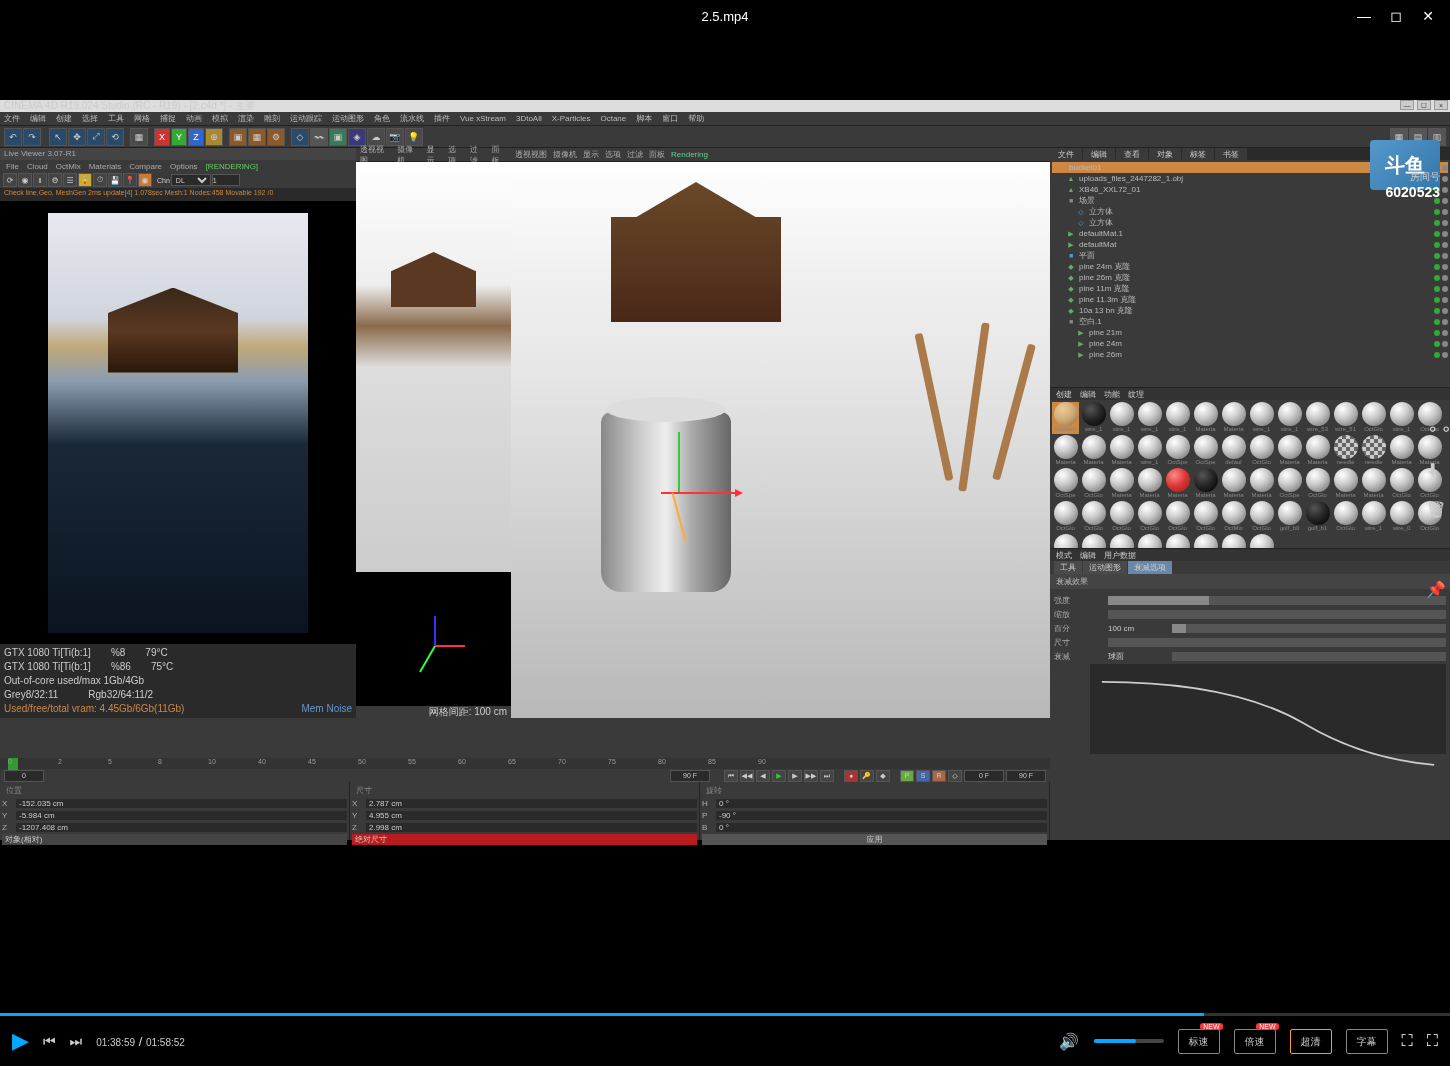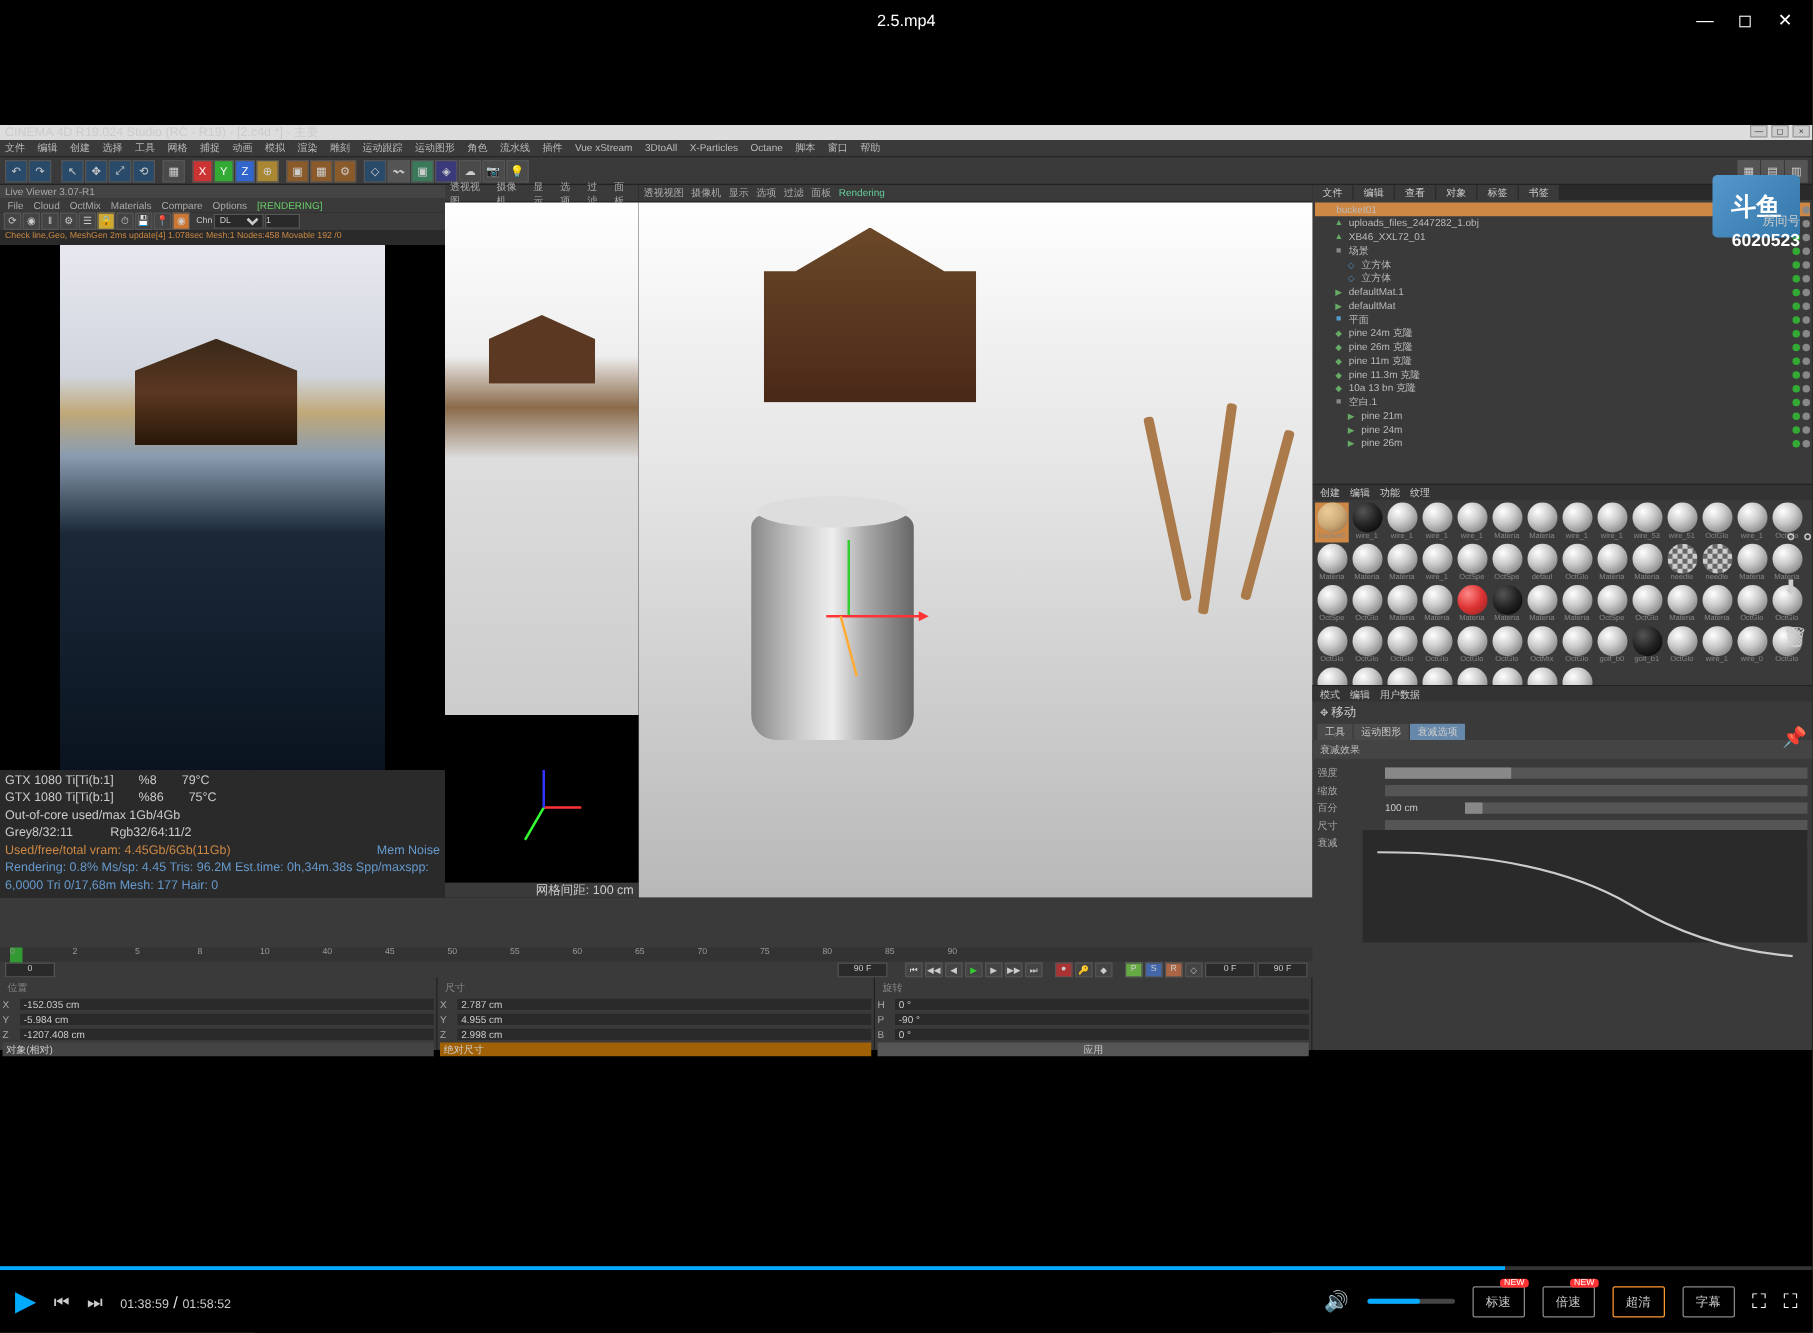--- a/index.html
+++ b/index.html
@@ -252,21 +252,20 @@
           </div>
         <div>Out-of-core used/max 1Gb/4Gb</div>
         <div style="display:flex;gap:30px">
             <span>Grey8/32:11</span>
             <span>Rgb32/64:11/2</span>
           </div>
         <div style="display:flex;justify-content:space-between">
             <span style="color:#cc8844">Used/free/total vram: 4.45Gb/6Gb(11Gb)</span>
             <span style="color:#6699cc">Mem Noise</span>
           </div>
-        <div style="color:#6699cc">Rendering: 0.8%  Ms/sp: 4.45 Tris: 96.2M Est.time: 0h,34m.38s  Spp/maxspp: 6,0000  Tri 0/17,68m  Mesh: 177 Hair: 0</div>
       </div>
     </div>
 
     <div class="center-panel">
       <div class="viewports">
         <div class="vp-left">
           <div class="vp-header" id="vplh">
               <span class="vp-hlabel">透视视图</span>
               <span class="vp-hlabel">摄像机</span>
               <span class="vp-hlabel">显示</span>
@@ -742,21 +741,20 @@
       </div>
     </div>
   </div>
 
   <div class="attr-panel" style="position:absolute;right:0;bottom:82px;width:400px;height:210px">
     <div class="attr-tabs" id="attrtabs">
         <span style="font-size: 8px;">模式</span>
         <span style="font-size: 8px;">编辑</span>
         <span style="font-size: 8px;">用户数据</span>
       </div>
-    <div class="attr-hdr">✥ <span>移动</span></div>
     <div class="attr-subtabs" id="attrst">
         <span class="attr-st">工具</span>
         <span class="attr-st">运动图形</span>
         <span class="attr-st active">衰减选项</span>
       </div>
     <div class="attr-hdr" style="background:#444">衰减效果</div>
     <div class="attr-body" id="attrbody">
         <div class="attr-row">
           <span class="attr-lbl">强度</span>
           <div class="attr-bar">
@@ -870,21 +868,21 @@
         </div>
       <div class="coord-row">
           <span class="coord-lbl">Y</span>
           <span class="coord-val">4.955 cm</span>
         </div>
       <div class="coord-row">
           <span class="coord-lbl">Z</span>
           <span class="coord-val">2.998 cm</span>
         </div>
       <div class="coord-row">
-          <span class="coord-val" style="background:#a16207">绝对尺寸</span>
+          <span class="coord-val" style="background:#b91c1c">绝对尺寸</span>
         </div>
     </div>
     <div class="coord-col">
       <div class="coord-hdr">旋转</div>
       <div class="coord-row">
           <span class="coord-lbl">H</span>
           <span class="coord-val">0 °</span>
         </div>
       <div class="coord-row">
           <span class="coord-lbl">P</span>

